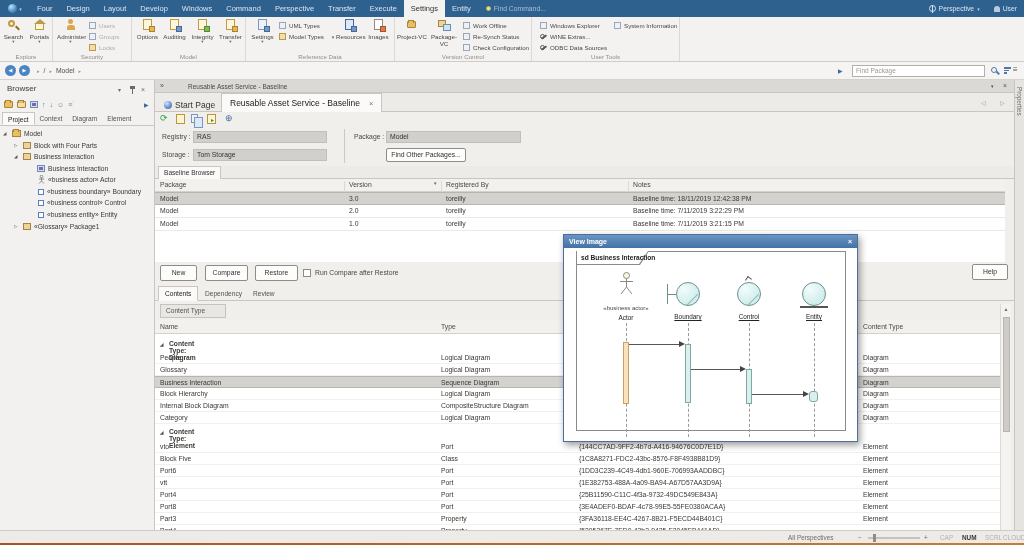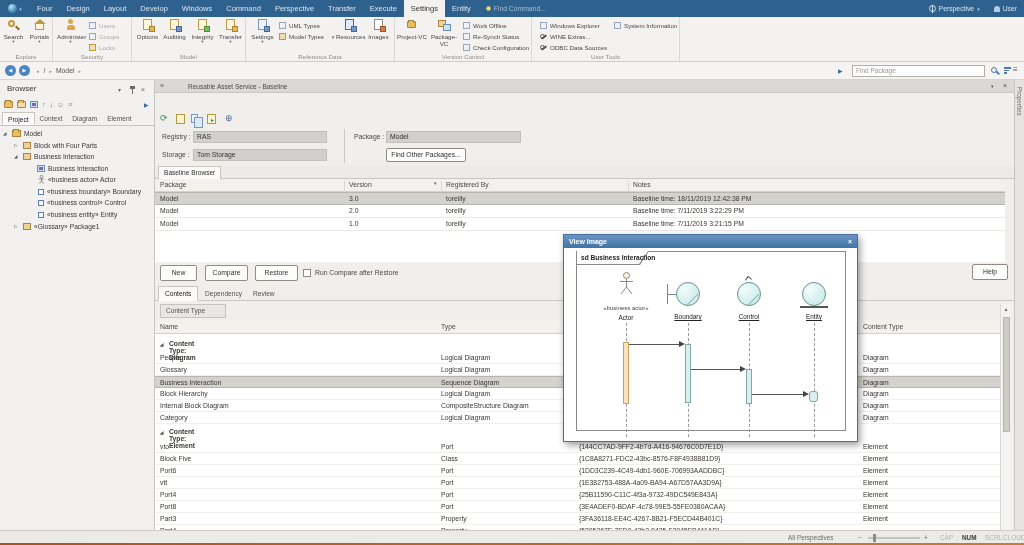--- a/index.html
+++ b/index.html
@@ -464,20 +464,32 @@
 
   <div class="mainbg"></div>
 
   <div class="cap">
     <span class="abs" style="left:5px;top:2px;font-size:7px;color:#55524e">»</span>
     <span class="abs" style="left:33px;top:3px">Reusable Asset Service - Baseline</span>
     <span class="abs" style="left:836px;top:3px;font-size:5px;color:#55524e">▾</span>
     <span class="abs" style="left:848px;top:2px;font-size:7px;color:#55524e">×</span>
   </div>
 
+  <div class="doctabs">
+    <div class="dt-start">
+      <span class="sp-globe"></span>
+      <span>Start Page</span>
+    </div>
+    <div class="dt-active">
+      <span>Reusable Asset Service - Baseline</span>
+      <span class="dt-x">×</span>
+    </div>
+    <span class="pager" style="left:826px">◁</span>
+    <span class="pager" style="left:845px">▷</span>
+  </div>
 
   <div class="mtools">
     <span class="mt" style="left:5px;color:#2f9b44">⟳</span>
     <span class="mdoc" style="left:21px"></span>
     <span class="mcopy" style="left:36px"></span>
     <span class="mimp" style="left:52px"></span>
     <span class="mt" style="left:70px;color:#4a6fa5">⊕</span>
   </div>
 
   <span class="flabel" style="left:162px;top:133px">Registry :</span>

